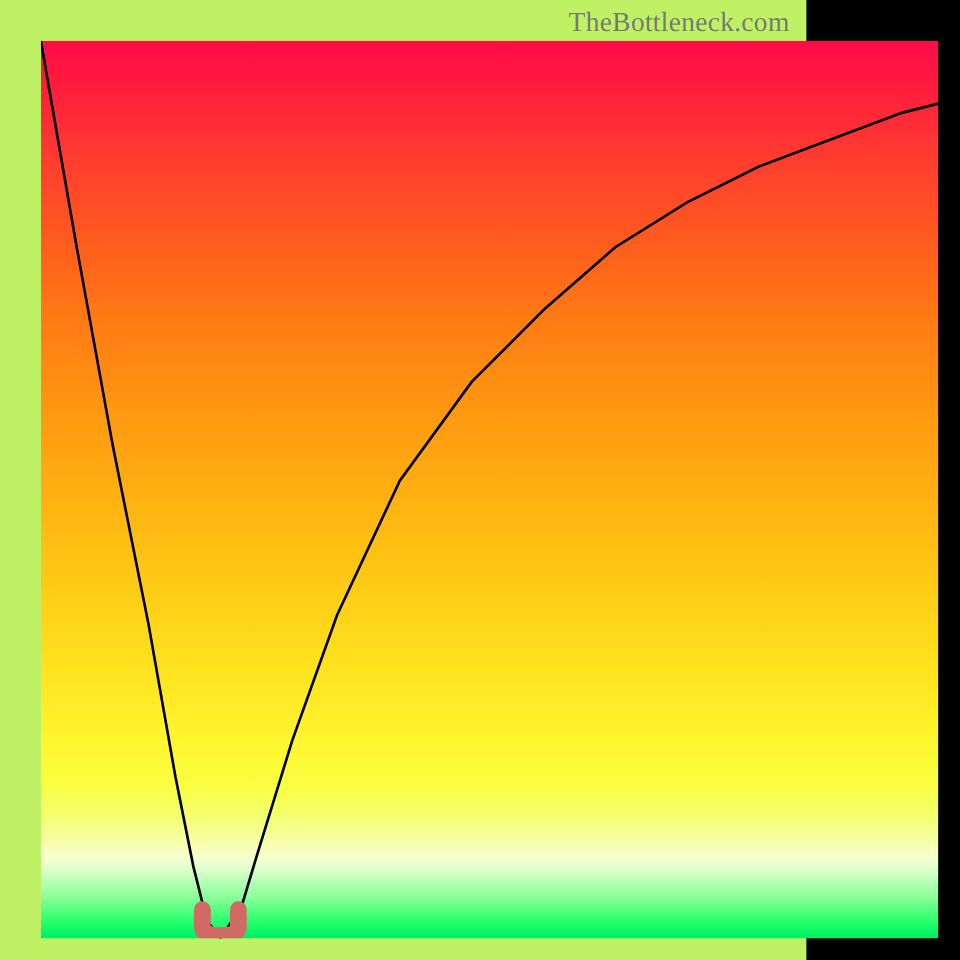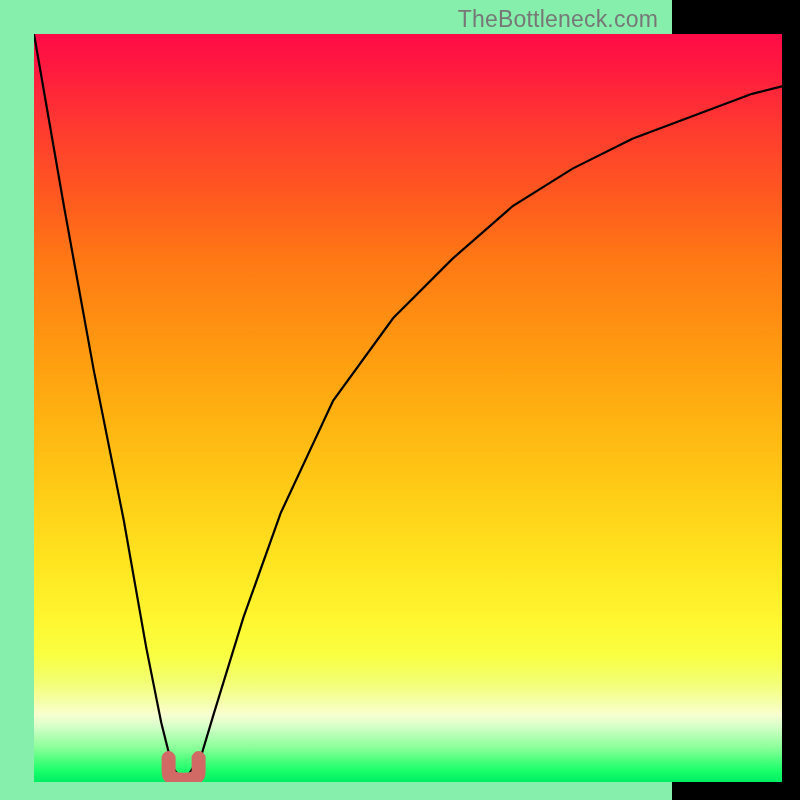--- a/index.html
+++ b/index.html
@@ -1,20 +1,21 @@
 <!DOCTYPE html>
 <html><head>
 <meta charset="utf-8">
 <style>
   * { margin: 0; padding: 0; box-sizing: border-box; }
   html, body { width: 800px; height: 800px; overflow: hidden; background: #000; font-family: Arial, Helvetica, sans-serif; }
   .frame {
     position: absolute;
     left: 0; top: 0; width: 672px; height: 800px;
-    background: #86efac;
+    background: #bef264;
+    font-family: Liberation Serif, serif;
   }
   .plot-area {
     position: absolute;
     left: 34px; top: 34px;
     width: 748px; height: 748px;
     overflow: hidden;
   }
   .gradient-bg {
     position: absolute;
     left: 0; top: 0; width: 100%; height: 100%;

